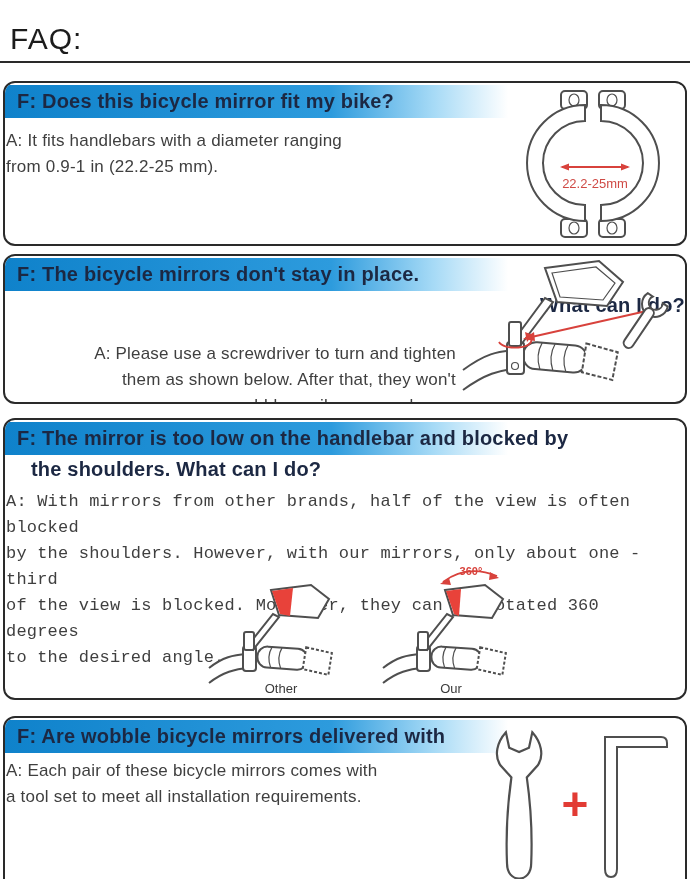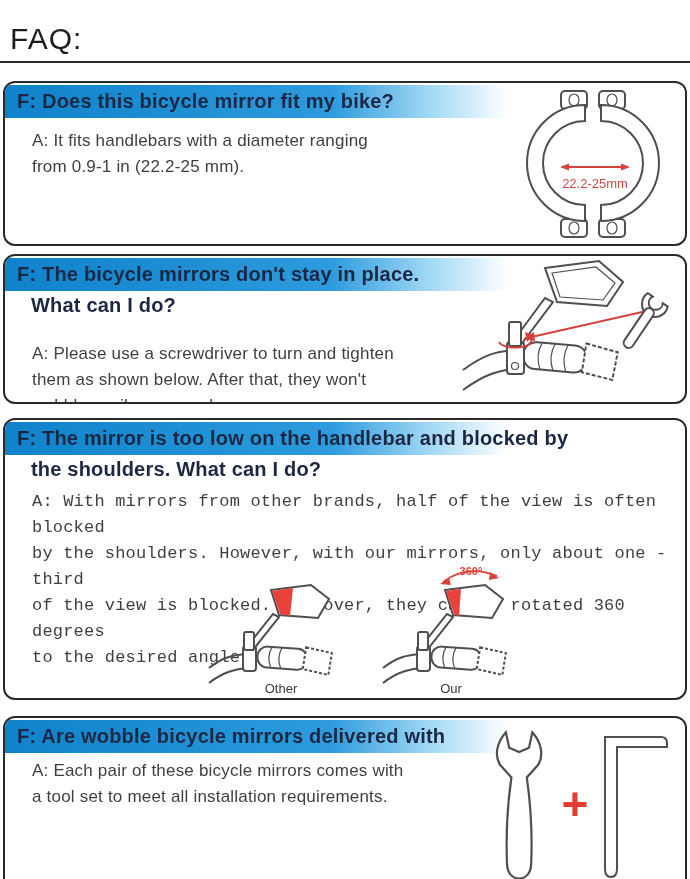--- a/index.html
+++ b/index.html
@@ -10,36 +10,36 @@
   .page-title{
     font-size:30px;line-height:36px;color:#1c1c1c;font-weight:500;
     padding:21px 0 0 10px;letter-spacing:1px;
   }
   .top-rule{border:none;border-top:2px solid #2a2a2a;margin:4px 0 0 0;}
   .faq-box{
     position:relative;box-sizing:border-box;margin:0 3px;
     border:2px solid #2a2a2a;border-radius:12px;background:#fff;overflow:hidden;
   }
   #box1{margin-top:18px;height:165px;}
-  #box2{margin-top:8px;height:150px;}
+  #box2{margin-top:8px;height:150px;text-align:right;}
   #box3{margin-top:14px;height:282px;}
   #box4{margin-top:16px;height:176px;}
   .q-band{
     margin-top:2px;height:33px;display:flex;align-items:center;
     padding-left:12px;font-size:20px;font-weight:700;color:#1c2843;
     background:linear-gradient(90deg,#0f82cb 0%,#2d9bdd 48%,#a6daf6 63%,#ffffff 74%);
     letter-spacing:.2px;white-space:nowrap;
   }
   .q-line2{
     font-size:20px;font-weight:700;color:#1c2843;padding-left:26px;
     margin-top:3px;letter-spacing:.2px;
   }
   .answer{
     font-size:17px;line-height:26px;color:#3f3f3f;letter-spacing:.2px;
-    padding-left:27px;white-space:pre-line;
+    padding-left:1px;white-space:pre-line;
   }
   #box1 .answer{margin-top:10px;width:470px;}
   #box2 .answer{margin-top:24px;width:450px;}
   #box3 .answer{margin-top:8px;width:640px;font-family:Liberation Mono, monospace;}
   #box4 .answer{margin-top:5px;width:470px;}
   .illus{position:absolute;}
   #clamp-illus{top:6px;right:6px;}
   #wrench-illus{top:2px;right:0px;}
   #compare-illus{bottom:2px;left:188px;}
   #tools-illus{top:5px;right:8px;}

